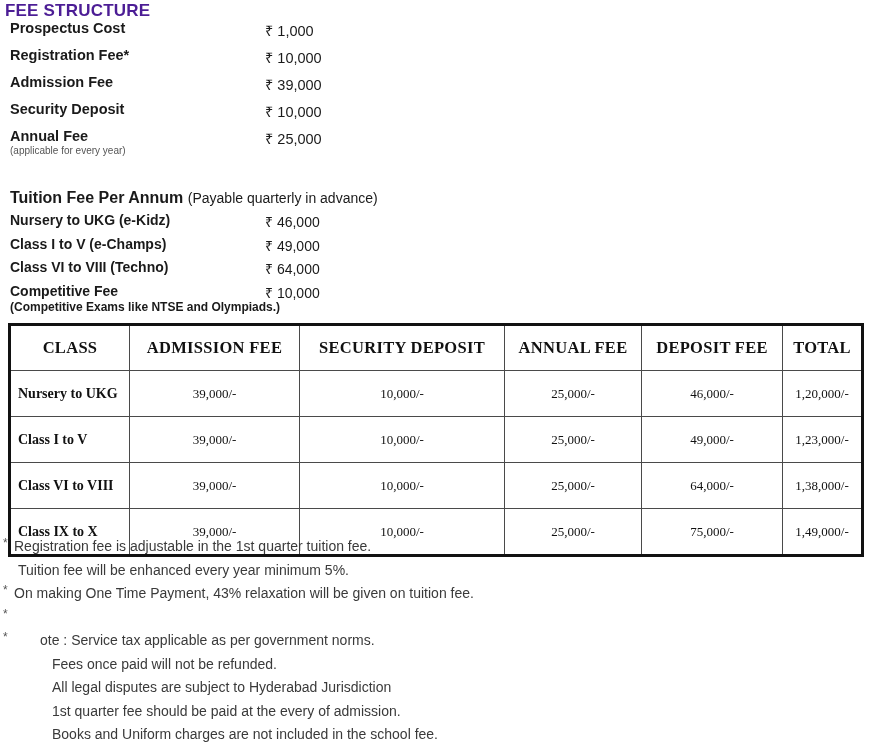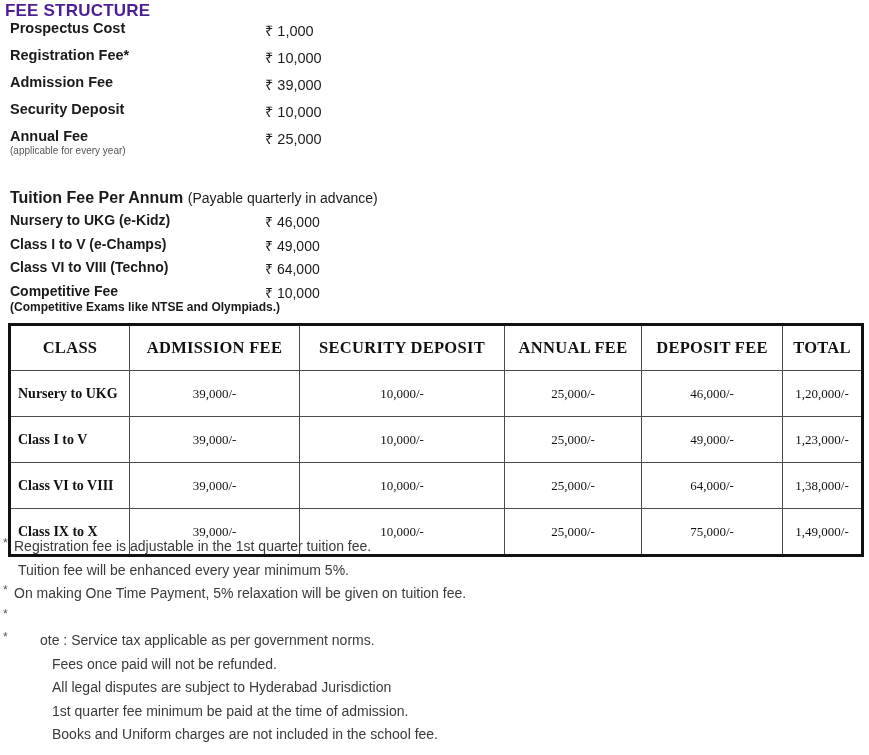--- a/index.html
+++ b/index.html
@@ -298,34 +298,34 @@
 <div class="notes">
   <div class="note-line">
     <span class="bullet">*</span>
     <span class="txt">Registration fee is adjustable in the 1st quarter tuition fee.</span>
   </div>
   <div class="note-line nobullet">
     <span class="txt">Tuition fee will be enhanced every year minimum 5%.</span>
   </div>
   <div class="note-line">
     <span class="bullet">*</span>
-    <span class="txt">On making One Time Payment, 5% relaxation will be given on tuition fee.</span>
+    <span class="txt">On making One Time Payment, 43% relaxation will be given on tuition fee.</span>
   </div>
   <div class="note-line">
     <span class="bullet">*</span>
   </div>
   <div class="note-line noteline">
     <span class="bullet">*</span>
     <span class="txt">ote : Service tax applicable as per government norms.</span>
   </div>
   <div class="note-line indent">
     <span class="txt">Fees once paid will not be refunded.</span>
   </div>
   <div class="note-line indent">
     <span class="txt">All legal disputes are subject to Hyderabad Jurisdiction</span>
   </div>
   <div class="note-line indent">
-    <span class="txt">1st quarter fee minimum be paid at the time of admission.</span>
+    <span class="txt">1st quarter fee should be paid at the every of admission.</span>
   </div>
   <div class="note-line indent">
     <span class="txt">Books and Uniform charges are not included in the school fee.</span>
   </div>
 </div>
 
 </body></html>

